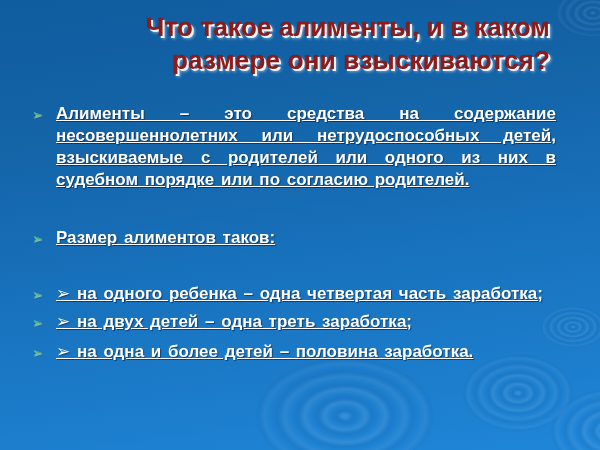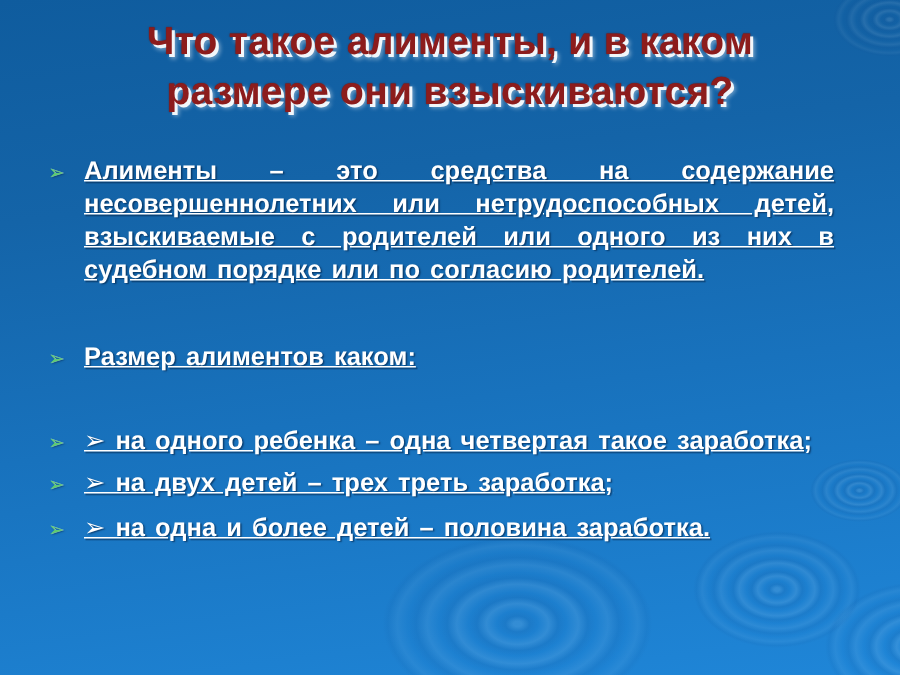--- a/index.html
+++ b/index.html
@@ -25,21 +25,21 @@
   .r1{left:255px;top:357px;width:180px;height:118px;}
   .r2{left:462px;top:354px;width:112px;height:78px;}
   .r3{left:540px;top:306px;width:66px;height:42px;opacity:.9;}
   .r4{left:555px;top:-12px;width:76px;height:50px;}
   .r5{left:550px;top:388px;width:124px;height:86px;}
 
   .title{
     position:absolute;
     top:11px;left:50px;width:500px;
     margin:0;
-    text-align:center;
+    text-align:right;
     font-size:26px;line-height:33px;font-weight:700;
     letter-spacing:.2px;
     color:#8c1c1c;
     text-shadow:2px 2px 0 rgba(255,255,255,.92), 3px 3px 3px rgba(255,255,255,.45), 0 0 1px #5d1212;
   }
   .content{
     position:absolute;
     left:32px;top:103px;width:524px;
     margin:0;padding:0;list-style:none;
   }
@@ -77,29 +77,29 @@
 
   <h1 class="title">Что такое алименты, и в каком размере они взыскиваются?</h1>
 
   <ul class="content">
     <li class="item i1">
       <span class="marker">➢</span>
       <span class="txt">Алименты – это средства на содержание несовершеннолетних или нетрудоспособных детей, взыскиваемые с родителей или одного из них в судебном порядке или по согласию родителей.</span>
     </li>
     <li class="item i2">
       <span class="marker">➢</span>
-      <span class="txt">Размер алиментов каком:</span>
+      <span class="txt">Размер алиментов таков:</span>
     </li>
     <li class="item i3">
       <span class="marker">➢</span>
-      <span class="txt">➢ на одного ребенка – одна четвертая такое заработка;</span>
+      <span class="txt">➢ на одного ребенка – одна четвертая часть заработка;</span>
     </li>
     <li class="item i4">
       <span class="marker">➢</span>
-      <span class="txt">➢ на двух детей – трех треть заработка;</span>
+      <span class="txt">➢ на двух детей – одна треть заработка;</span>
     </li>
     <li class="item i5">
       <span class="marker">➢</span>
       <span class="txt">➢ на одна и более детей – половина заработка.</span>
     </li>
   </ul>
 
 </div>
 
 </body></html>

